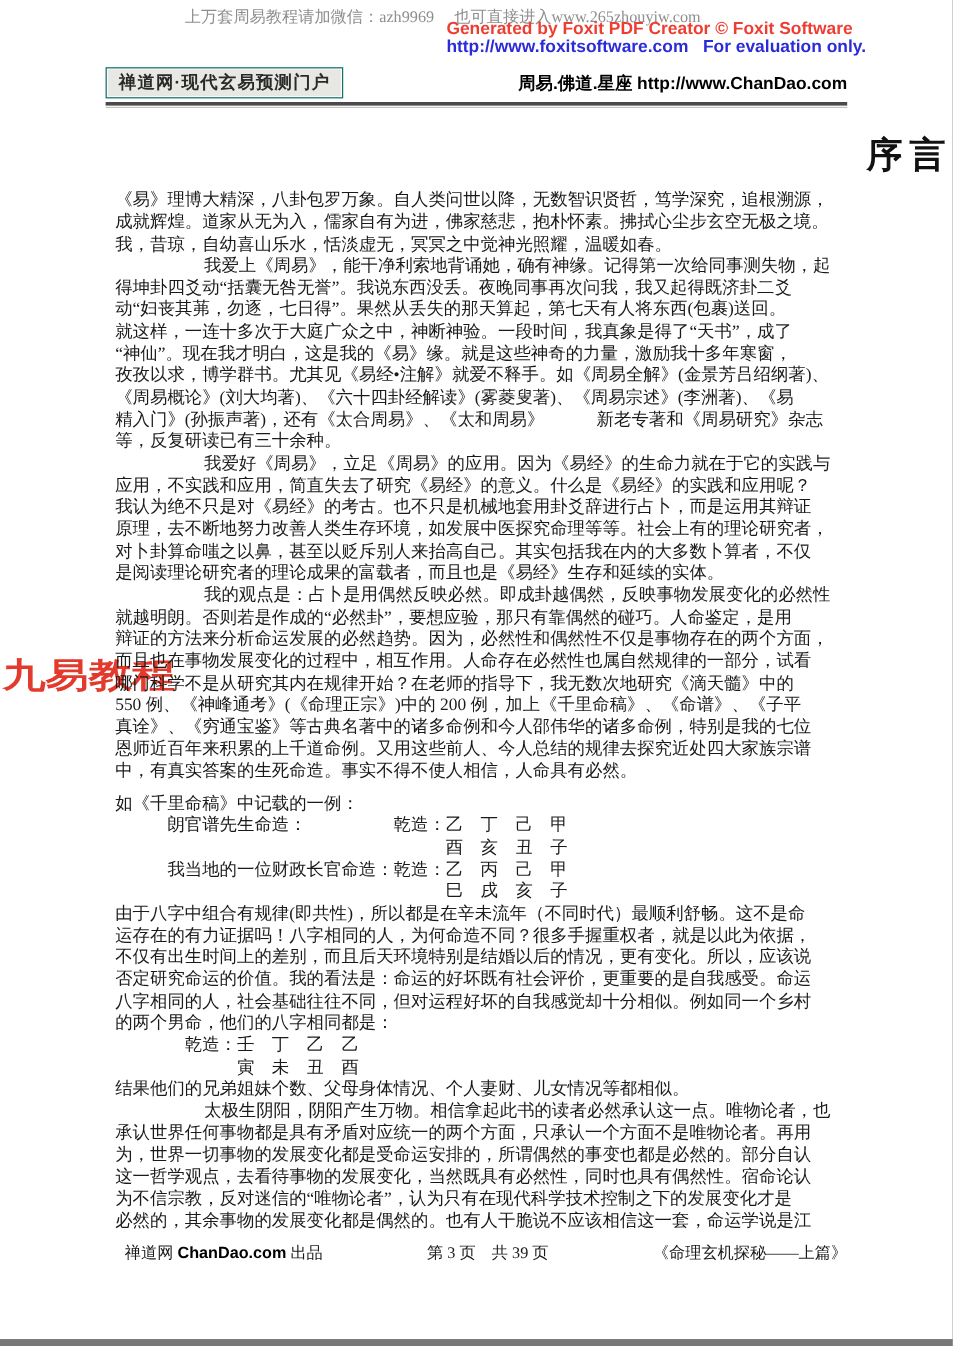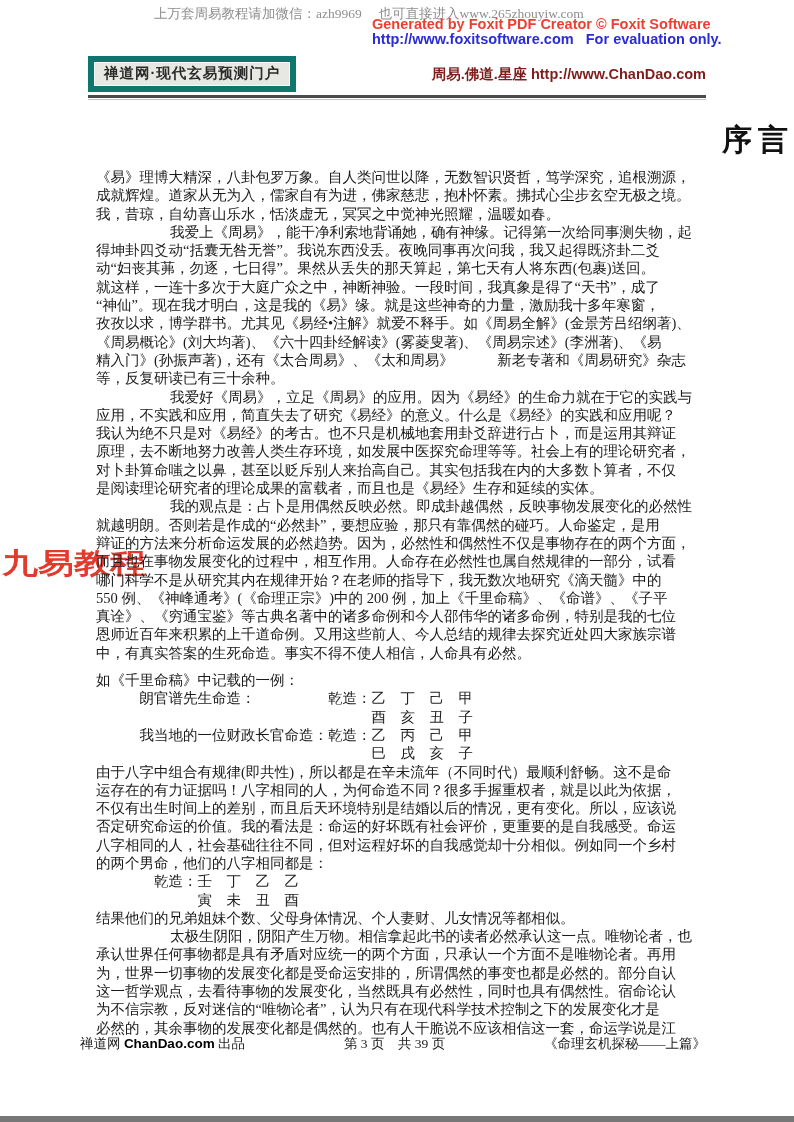--- a/index.html
+++ b/index.html
@@ -27,31 +27,31 @@
     position:absolute;left:372px;top:31px;
     font-size:14.5px;font-weight:bold;color:#2b2bd8;white-space:pre;
     font-family:"Liberation Sans","DejaVu Sans",sans-serif;
   }
   
   .header{
     margin:56px 88px 0 88px;
     display:flex;justify-content:space-between;align-items:center;
   }
   .badge{
-    border:6px solid #0f766e;
+    border:1px solid #0f766e;
     background:#e7e7e3;
     box-shadow:inset 0 0 0 1px #fafafa;
     padding:2px 10px 3px 10px;
     font-family:"Liberation Sans","DejaVu Sans",sans-serif;
     font-weight:bold;font-size:14.5px;color:#2a2a2a;
     letter-spacing:1px;
   }
   .tagline{
     font-family:"Liberation Sans","DejaVu Sans",sans-serif;
-    font-weight:bold;font-size:14.5px;color:#7f1d1d;
+    font-weight:bold;font-size:14.5px;color:#000000;
   }
   .rule{
     margin:3px 88px 0 88px;
     border-top:3px solid #4a4a4a;
     border-bottom:1px solid #c2c2c2;
     height:1px;
   }
   
   .title{
     margin:22px 0 10px 0;
@@ -77,21 +77,21 @@
   .watermark{
     position:absolute;left:2px;top:544px;z-index:1;
     font-family:"Liberation Sans","DejaVu Sans",sans-serif;
     font-weight:bold;font-size:36px;
     color:#e23b2d;
     transform:scaleY(0.8);transform-origin:left top;
     letter-spacing:0px;
   }
   
   .footer{
-    position:absolute;left:80px;right:88px;top:1035px;
+    position:absolute;left:104px;right:88px;top:1035px;
     display:flex;justify-content:space-between;align-items:baseline;
     font-size:13.5px;color:#1a1a1a;
   }
   .brand{
     font-family:"Liberation Sans","DejaVu Sans",sans-serif;
     font-weight:bold;color:#000;
   }
 </style>
 </head>
 <body>

